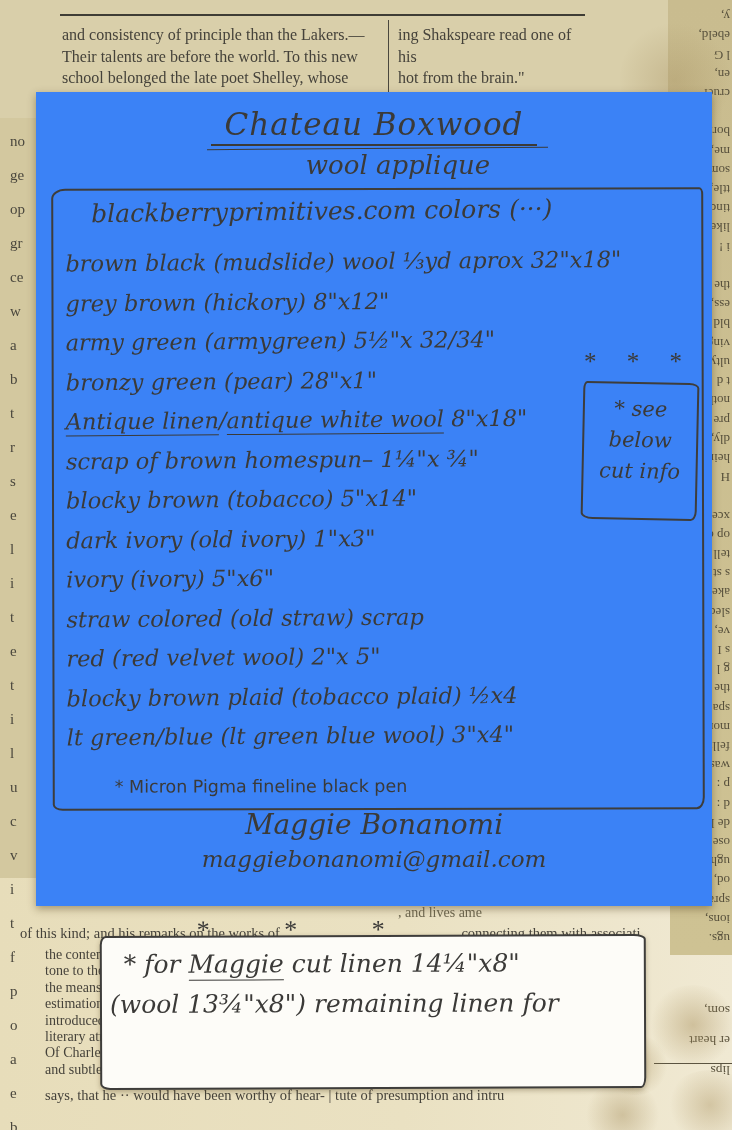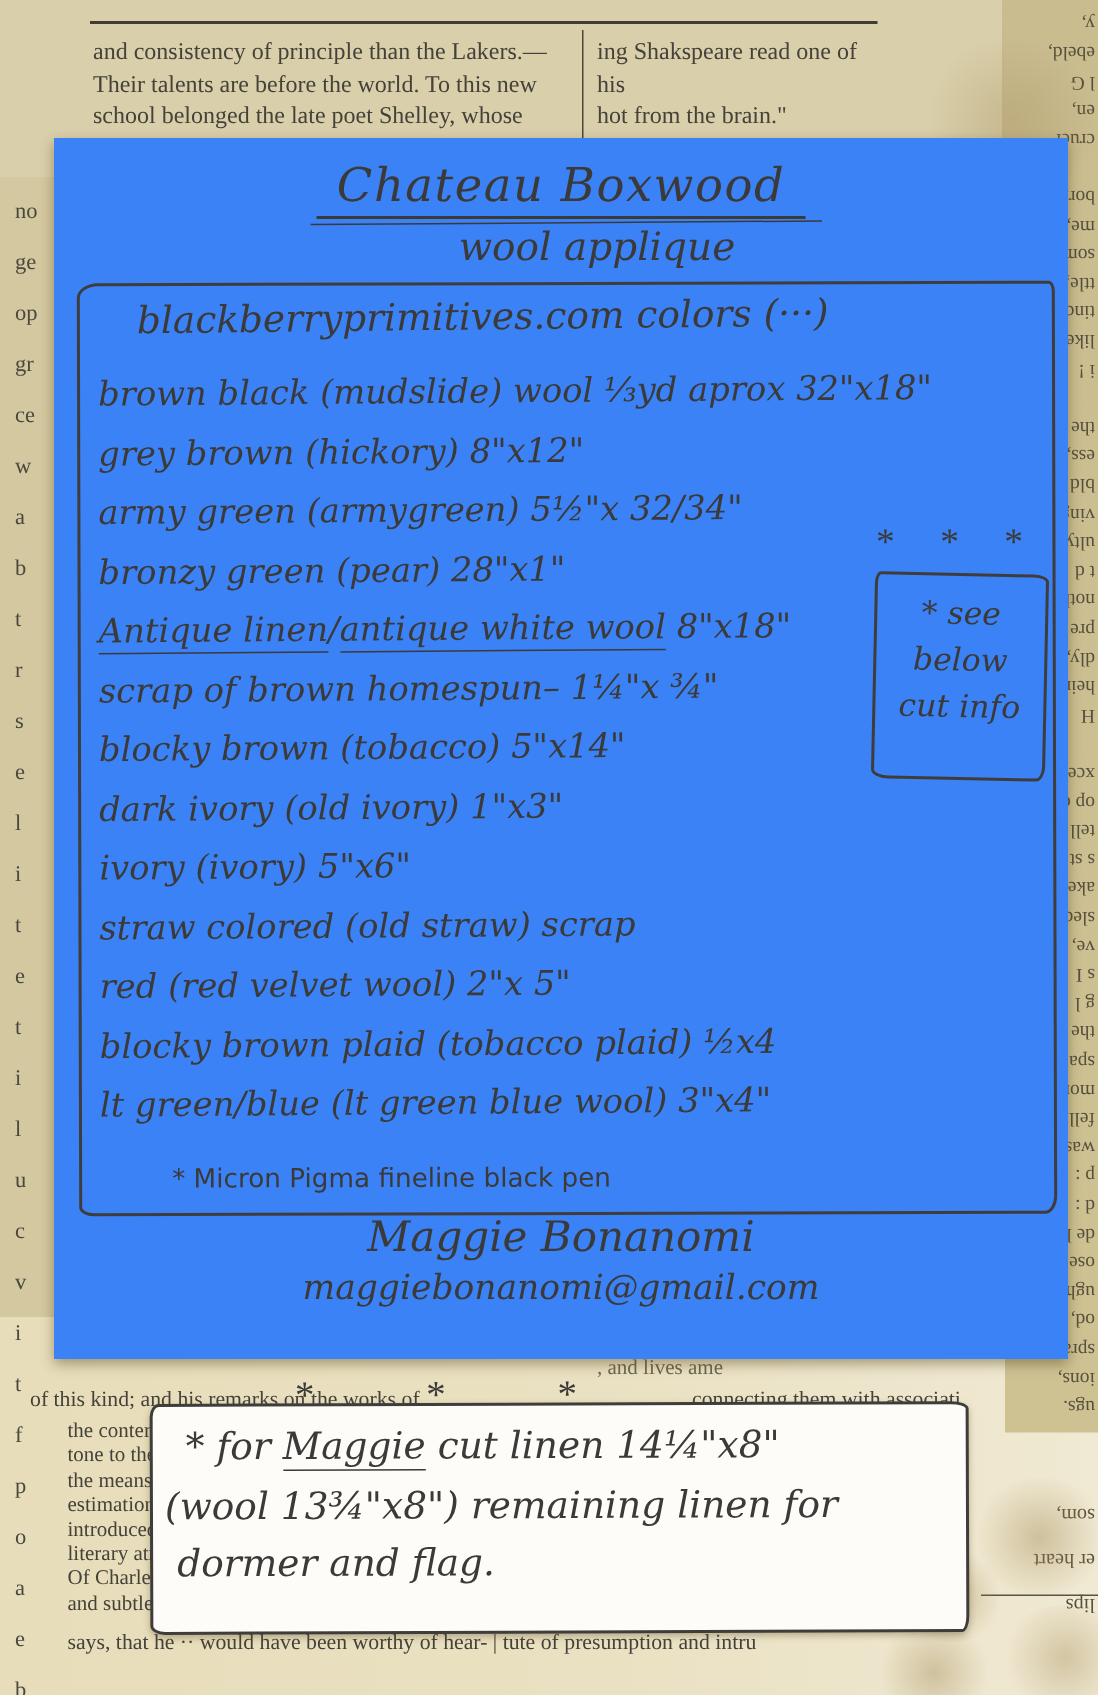--- a/index.html
+++ b/index.html
@@ -226,14 +226,13 @@
 cut info</div>
 
   <div class="abs hand" id="author">Maggie Bonanomi</div>
   <div class="abs hand" id="email">maggiebonanomi@gmail.com</div>
 </div>
 
 <div class="abs" id="bottom-note">
   <div class="abs" id="bn-marks">* * *</div>
   <div class="abs hand" id="bn-l1"><span>* for </span><span class="u">Maggie</span><span> cut linen 14¼"x8"</span></div>
   <div class="abs hand" id="bn-l2">(wool 13¾"x8") remaining linen for</div>
-  <div class="abs hand" id="bn-l3">dormer and flag.</div>
 </div>
 
 </body></html>

